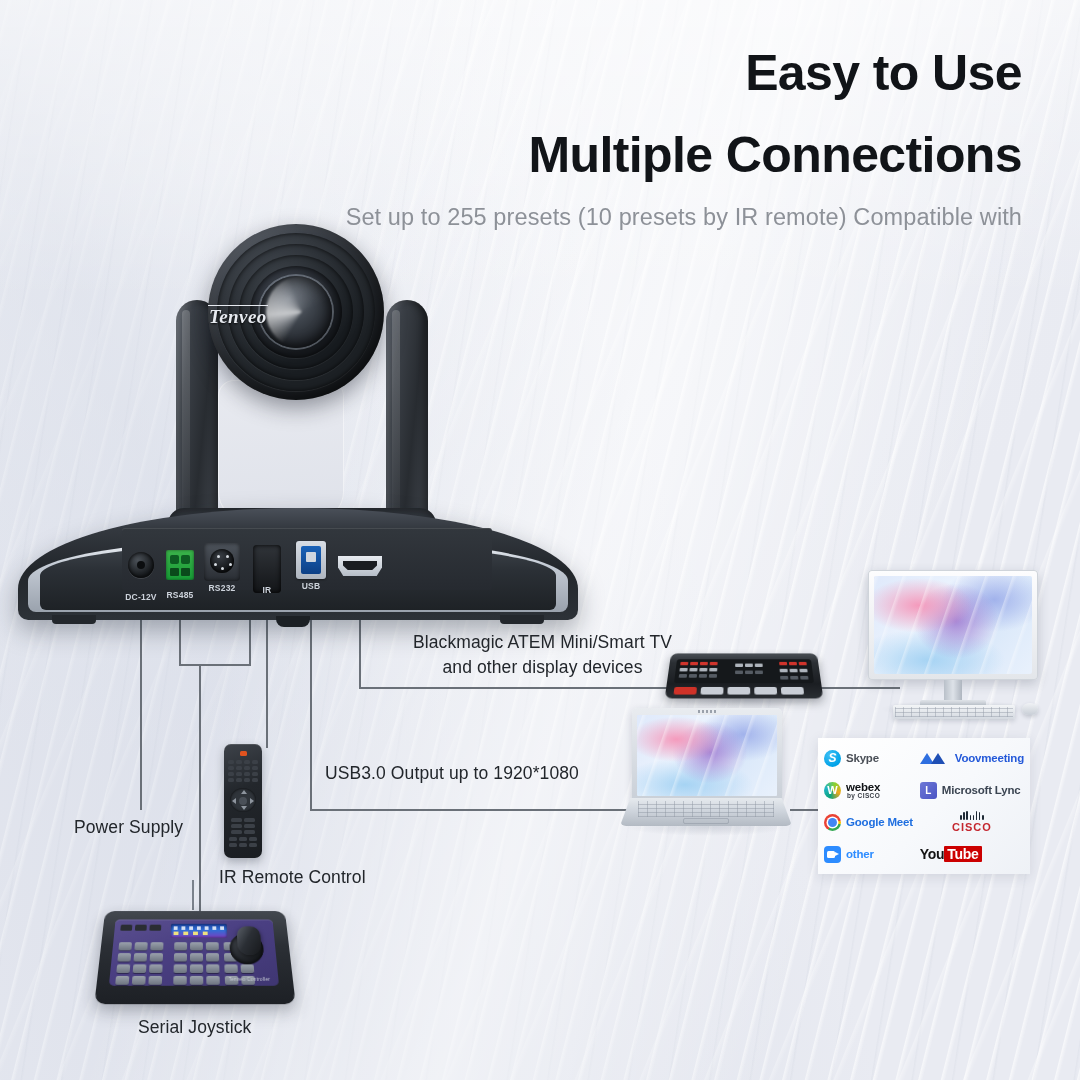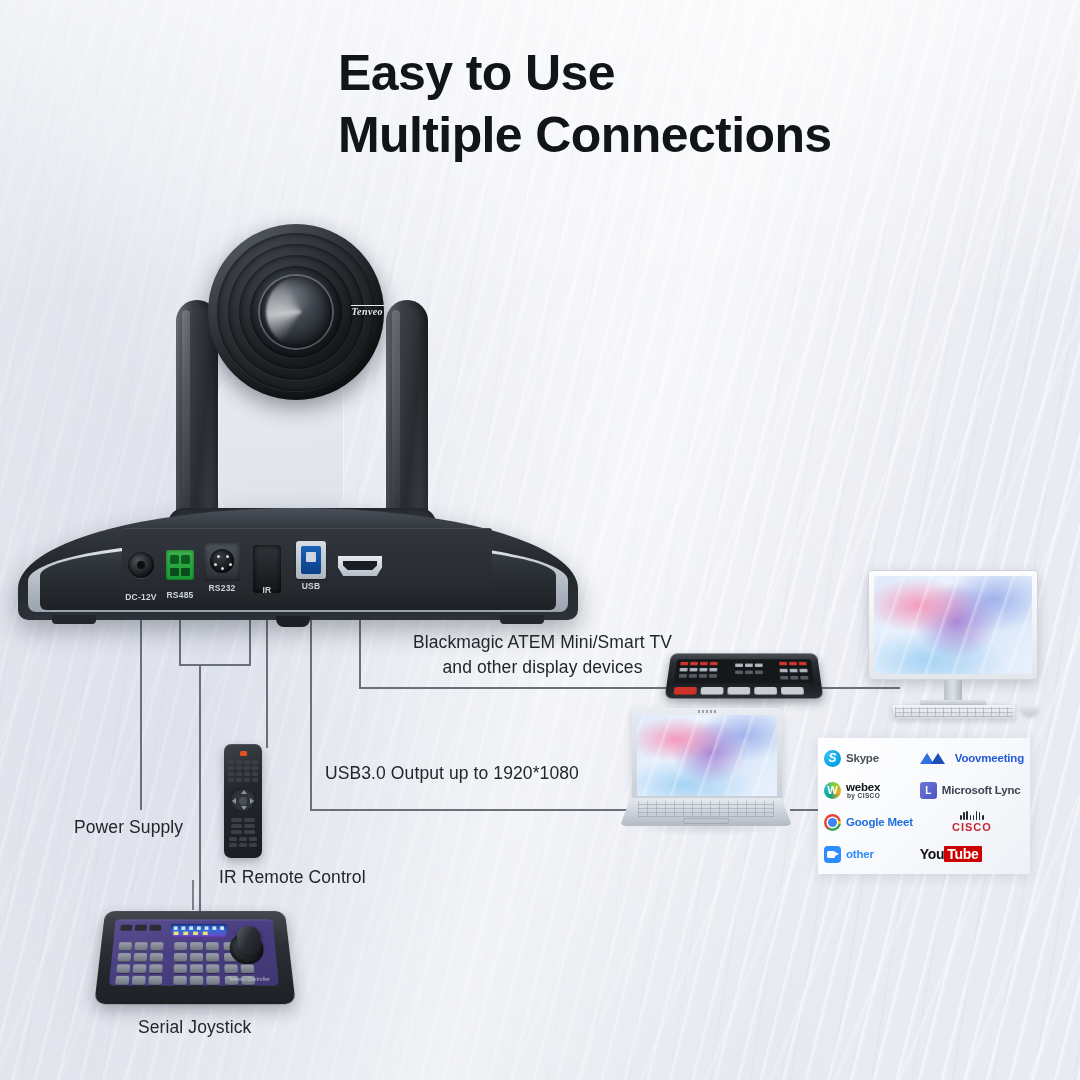--- a/index.html
+++ b/index.html
@@ -54,29 +54,29 @@
       linear-gradient(108deg, rgba(255,255,255,0) 30%, rgba(255,255,255,.55) 55%, rgba(255,255,255,0) 78%),
       linear-gradient(250deg, rgba(215,220,232,0) 40%, rgba(206,212,226,.45) 75%, rgba(200,207,222,.20) 100%);
   }
   .vign-top {
     position: absolute; left:0; right:0; top:0; height: 300px;
     background: linear-gradient(180deg, rgba(255,255,255,.55), rgba(255,255,255,0));
   }
 
   
   .head-wrap {
-    position: absolute; right: 42px; top: 44px; width: 700px; 
+    position: absolute; right: 58px; top: 44px; width: 700px; text-align: right;
   }
   .h1 {
     font-size: 50px; font-weight: 700; color: #111418; letter-spacing: -0.6px;
     line-height: 1.16; white-space: nowrap;
   }
   .h2 {
     font-size: 50px; font-weight: 700; color: #111418; letter-spacing: -0.6px;
-    line-height: 1.16; margin-top: 4px; white-space: nowrap;
+    line-height: 1.16; margin-top: 24px; white-space: nowrap;
   }
   .sub {
     margin-top: 17px; font-size: 23.5px; color: #8d9198; line-height: 1.42;
     font-weight: 400; letter-spacing: .1px;
   }
   .sub div { white-space: nowrap; }
 
   
   .camera { position: absolute; left: 18px; top: 222px; width: 560px; height: 398px; }
 
@@ -120,22 +120,22 @@
     position: absolute; inset: 52px; border-radius: 50%;
     background: radial-gradient(circle at 40% 32%, #6a717b 0%, #3e444c 38%, #23272d 70%, #121417 100%);
     box-shadow: inset 0 0 14px rgba(0,0,0,.9), 0 0 0 2px rgba(190,200,215,.35);
   }
   .lens-glint {
     position:absolute; left: 58px; top: 52px; width: 72px; height: 72px; border-radius: 50%;
     background: conic-gradient(from 210deg, rgba(255,255,255,0) 0deg, rgba(255,255,255,.85) 55deg, rgba(255,255,255,.1) 130deg, rgba(255,255,255,0) 220deg);
     filter: blur(1.2px); opacity:.8;
   }
   .brand {
-    position: absolute; left: 0; right: 0; top: 82px; text-align: right;
-    color: #e7eaf0; font-size: 10px; font-weight: 700; font-style: italic;
+    position: absolute; left: 0; right: 0; top: 82px; text-align: left;
+    color: #e7eaf0; font-size: 19px; font-weight: 700; font-style: italic;
     letter-spacing: .4px; text-shadow: 0 1px 2px rgba(0,0,0,.8);
     font-family: "Liberation Serif", serif;
   }
   .brand span { border-top: 1.5px solid #e7eaf0; padding: 0 1px; }
 
   
   .base {
     position: absolute; left: 0; bottom: 0; width: 560px; height: 112px;
   }
   .base-body {
@@ -448,20 +448,21 @@
   <div class="bg-base"></div>
   <div class="streaks"></div>
   <div class="streaks2"></div>
   <div class="sweep"></div>
   <div class="vign-top"></div>
 
   <div class="head-wrap">
     <div class="h1">Easy to Use</div>
     <div class="h2">Multiple Connections</div>
     <div class="sub">
+      <div>Set up to 255 presets (10 presets by IR remote) Compatible with</div>
     </div>
   </div>
 
   <svg class="lines" width="1080" height="1080">
     <g stroke="#6a7078" stroke-width="1.3" fill="none" shape-rendering="crispEdges">
 
       <path d="M141,590 L141,810"></path>
 
       <path d="M180,590 L180,665 L250,665 L250,590"></path>
       <path d="M200,665 L200,975"></path>

